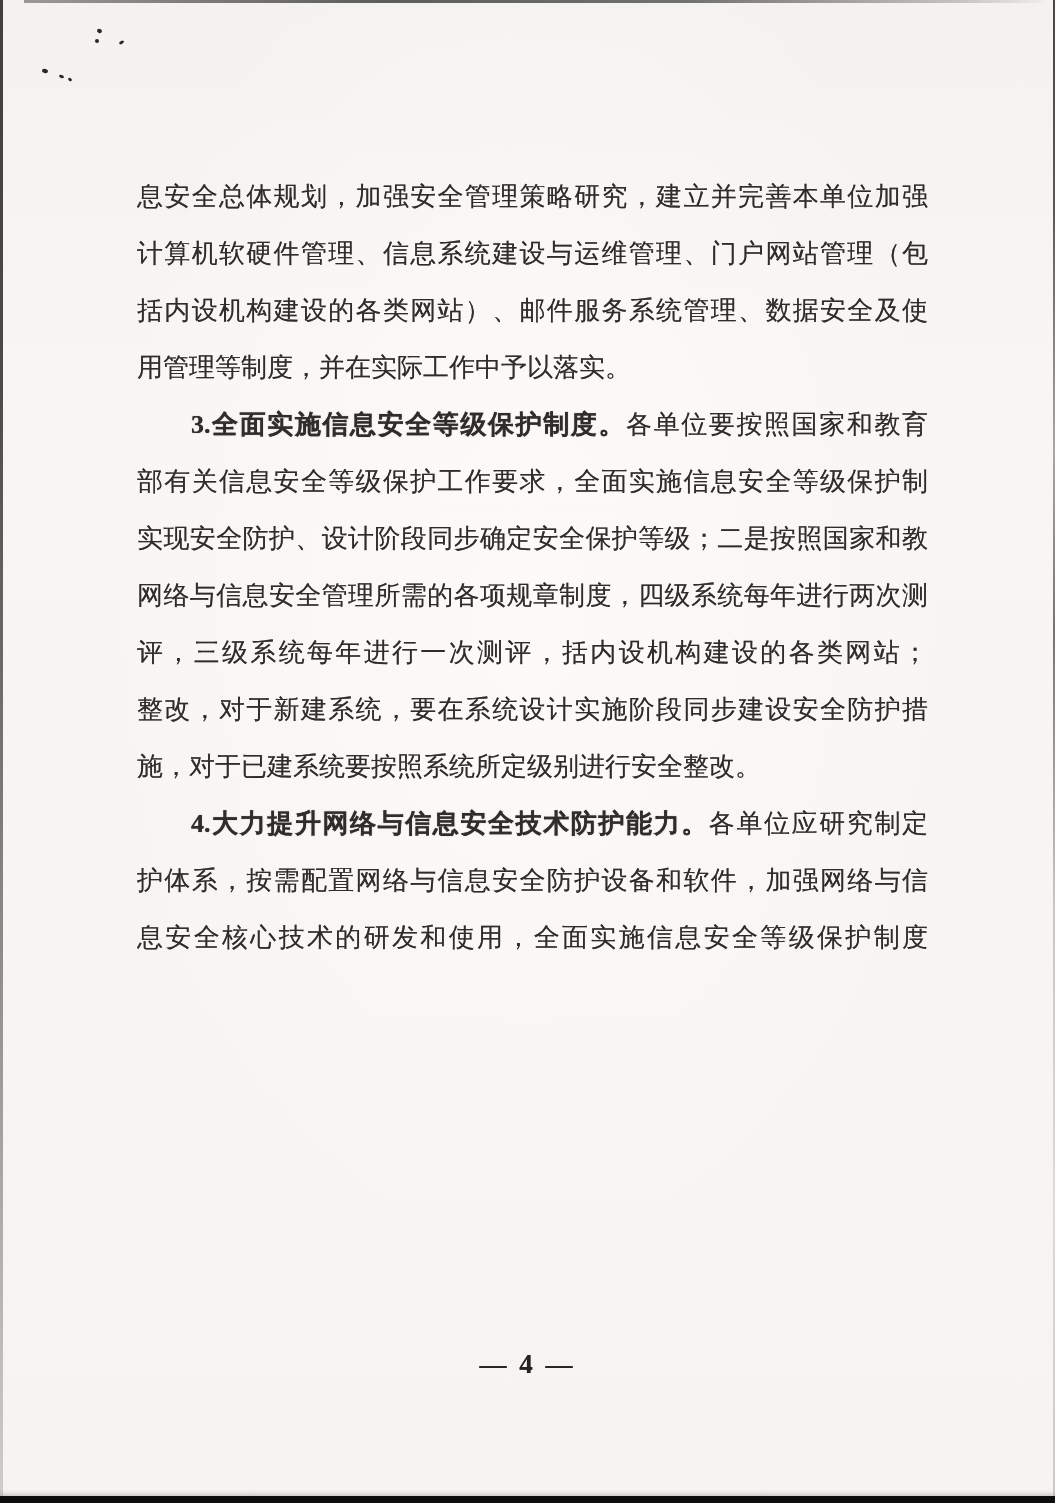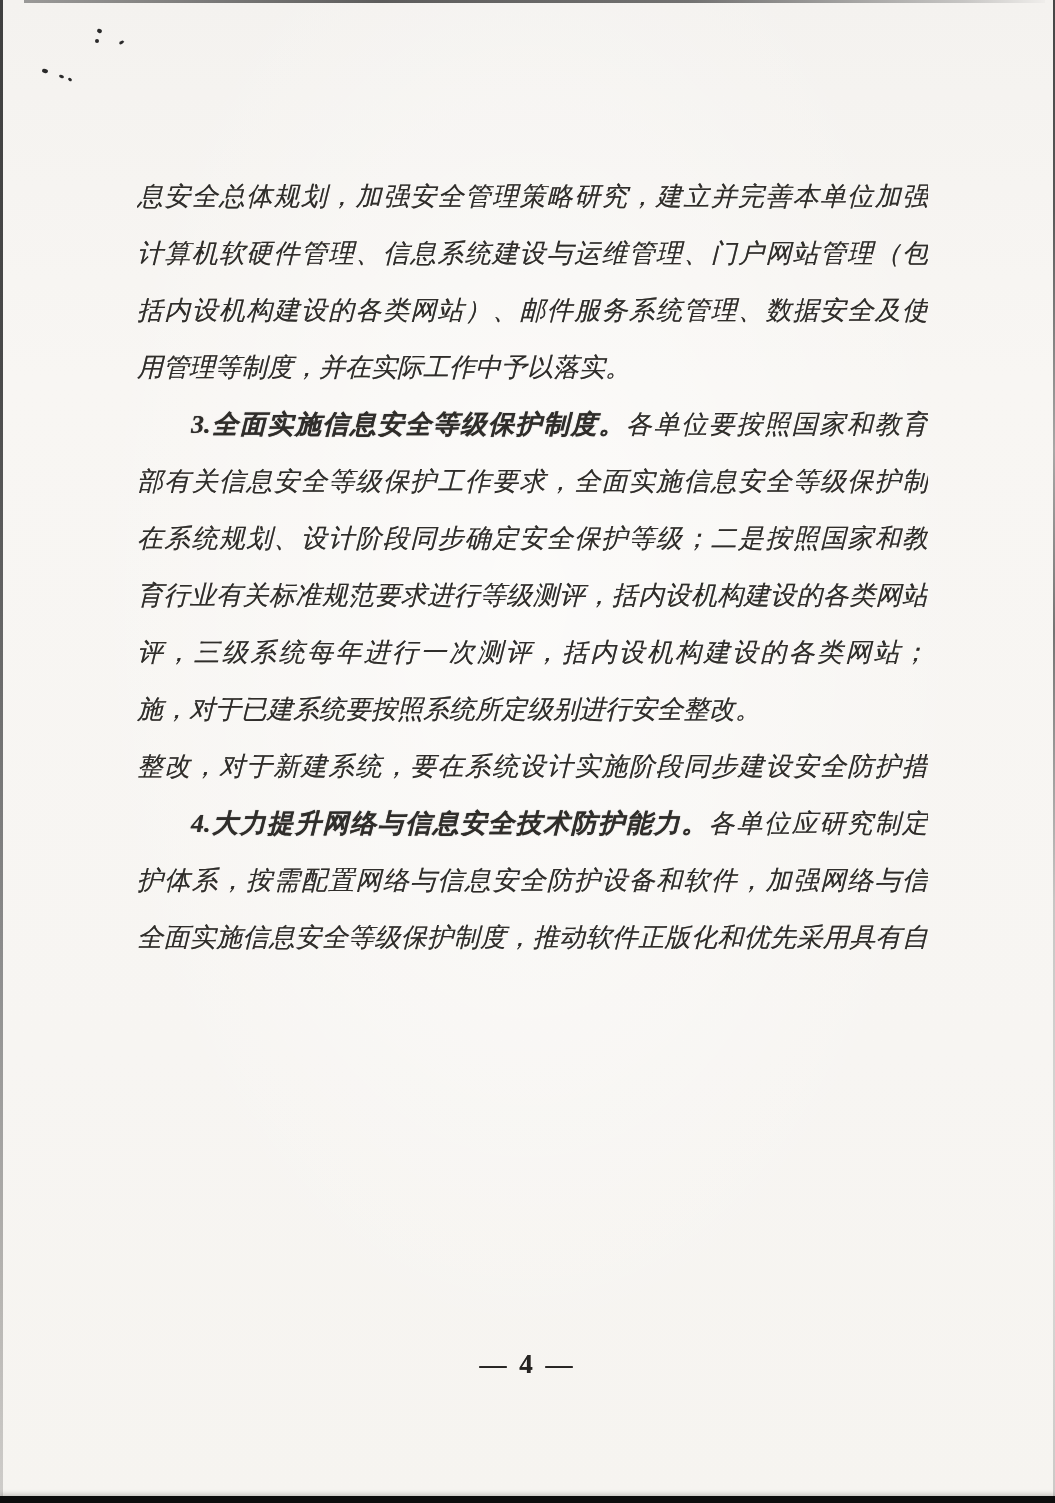--- a/index.html
+++ b/index.html
@@ -55,21 +55,20 @@
   .speck.s6 { left: 68px;  top: 78px; width: 4px; height: 3px; transform: rotate(35deg); }
 
   
   .text-block {
     position: absolute;
     left: 137px;
     top: 168px;
     width: 791px;
     color: #2f2d2a;
     font-size: 26px;
-    font-style: italic;
   }
   .line {
     height: 57px;
     line-height: 57px;
     overflow: hidden;
     text-align: justify;
     text-align-last: justify;
     text-shadow: 0 0 0.6px rgba(47,45,42,0.55);
   }
   .line.para-end {
@@ -119,26 +118,26 @@
 
   <div class="text-block">
 
     <div class="line">息安全总体规划，加强安全管理策略研究，建立并完善本单位加强</div>
     <div class="line">计算机软硬件管理、信息系统建设与运维管理、门户网站管理（包</div>
     <div class="line">括内设机构建设的各类网站）、邮件服务系统管理、数据安全及使</div>
     <div class="line para-end">用管理等制度，并在实际工作中予以落实。</div>
 
     <div class="line indent"><span class="bold">3.全面实施信息安全等级保护制度。</span><span>各单位要按照国家和教育</span></div>
     <div class="line">部有关信息安全等级保护工作要求，全面实施信息安全等级保护制</div>
-    <div class="line">在系统规划、设计阶段同步确定安全保护等级；二是按照国家和教</div>
-    <div class="line">育行业有关标准规范要求进行等级测评，括内设机构建设的各类网站</div>
+    <div class="line">实现安全防护、设计阶段同步确定安全保护等级；二是按照国家和教</div>
+    <div class="line">网络与信息安全管理所需的各项规章制度，四级系统每年进行两次测</div>
     <div class="line">评，三级系统每年进行一次测评，括内设机构建设的各类网站；</div>
+    <div class="line">整改，对于新建系统，要在系统设计实施阶段同步建设安全防护措</div>
     <div class="line para-end">施，对于已建系统要按照系统所定级别进行安全整改。</div>
-    <div class="line">整改，对于新建系统，要在系统设计实施阶段同步建设安全防护措</div>
 
     <div class="line indent"><span class="bold">4.大力提升网络与信息安全技术防护能力。</span><span>各单位应研究制定</span></div>
     <div class="line">护体系，按需配置网络与信息安全防护设备和软件，加强网络与信</div>
-    <div class="line">全面实施信息安全等级保护制度，推动软件正版化和优先采用具有自</div>
+    <div class="line">息安全核心技术的研发和使用，全面实施信息安全等级保护制度</div>
   </div>
 
   <div class="page-footer">— 4 —</div>
 
 </div>
 
 </body></html>

